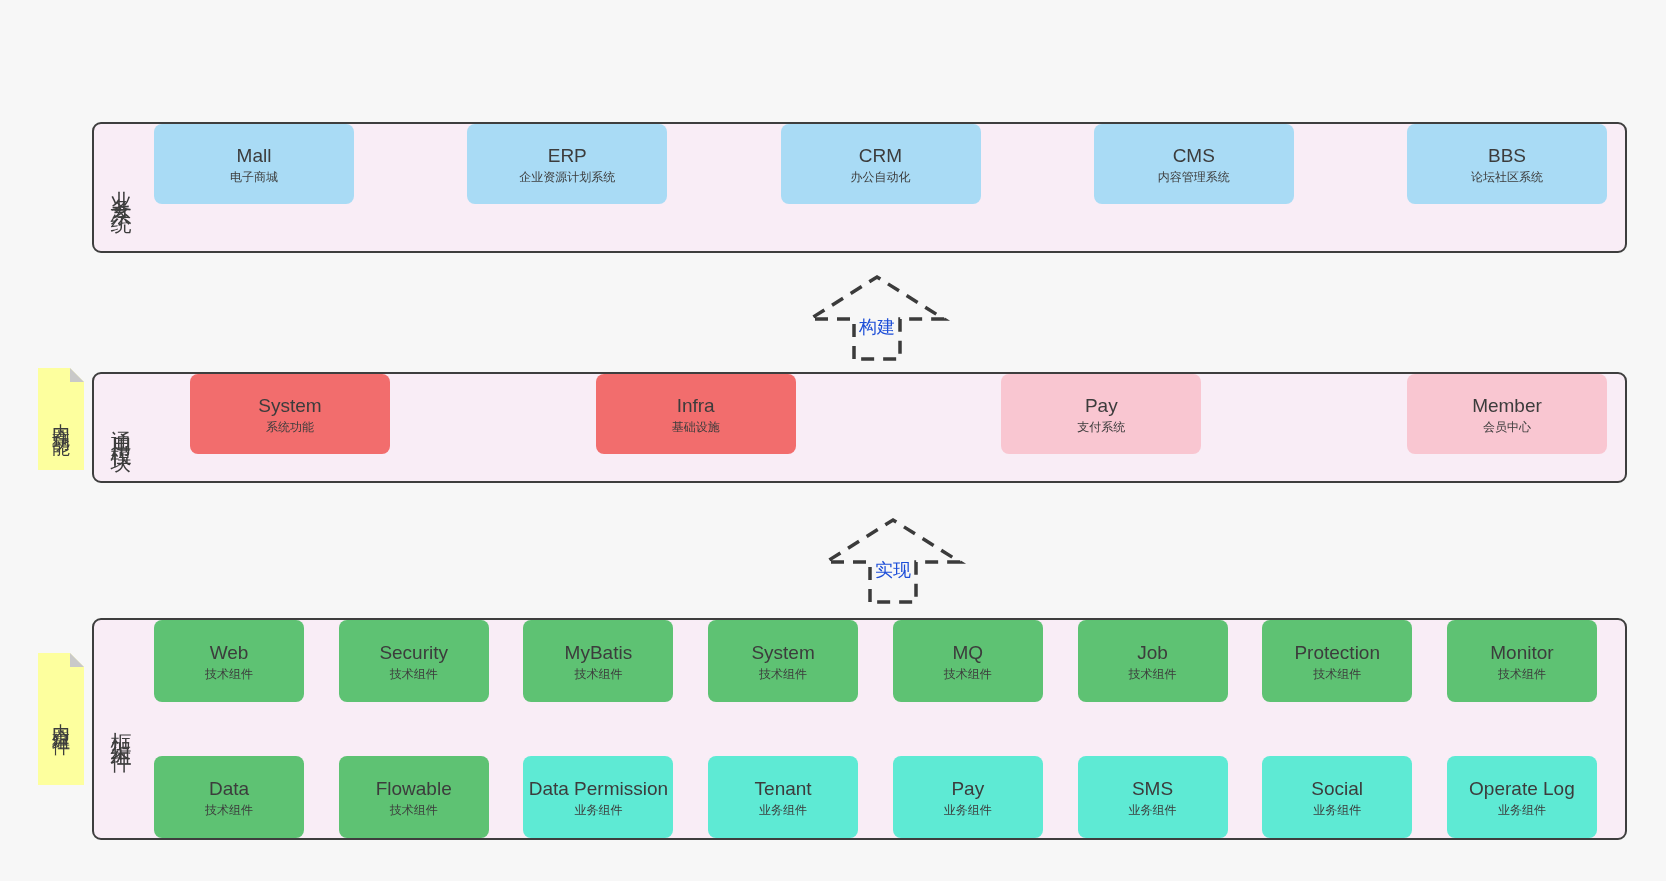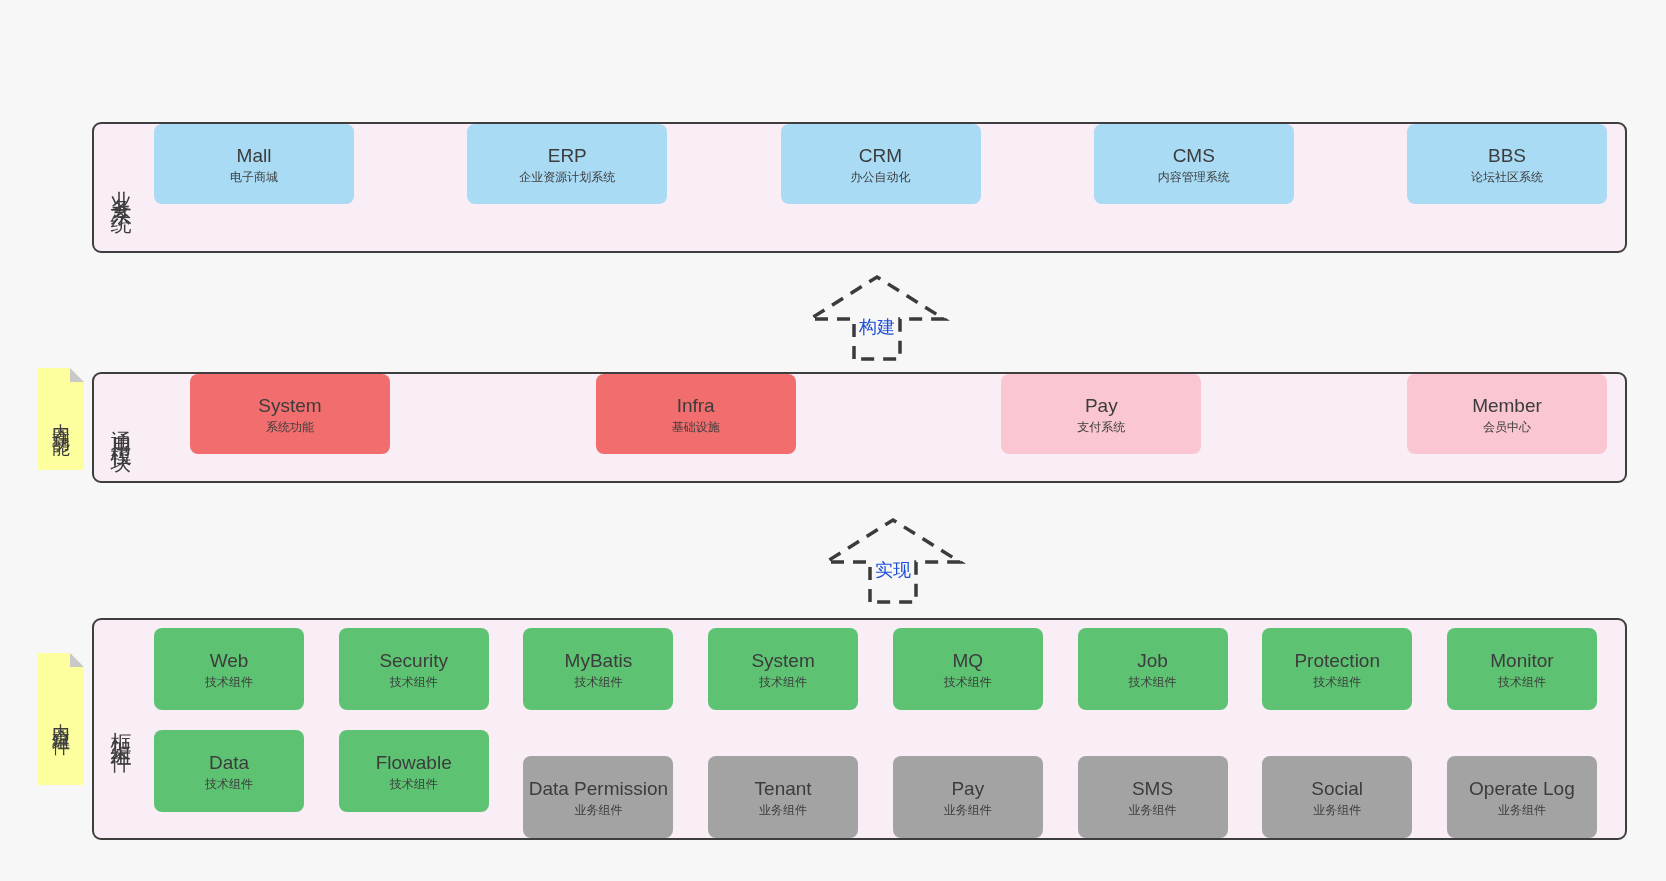--- a/index.html
+++ b/index.html
@@ -17,38 +17,38 @@
   .layer-label{
     width:54px;display:flex;align-items:center;justify-content:center;
     writing-mode:vertical-rl;text-orientation:upright;
     font-size:21px;letter-spacing:7px;color:#3c3c3c;
   }
   .boxes{
     flex:1;display:flex;align-items:flex-start;justify-content:space-between;
     padding:0 18px 0 6px;
   }
   .rows{
-    flex:1;display:flex;flex-direction:column;justify-content:flex-end;
+    flex:1;display:flex;flex-direction:column;justify-content:space-between;
     gap:20px;padding:0 28px 0 6px;
   }
   .row{display:flex;justify-content:space-between;}
   .box{
     border-radius:8px;display:flex;flex-direction:column;
     align-items:center;justify-content:center;
     text-align:center;line-height:1.35;
   }
   .box .t{font-size:19px;}
   .box .s{font-size:12px;}
   .wide{width:200px;height:80px;}
   .narrow{width:150px;height:82px;}
   .blue{background:#a9dbf5;}
   .red{background:#f26d6d;}
   .pink{background:#f9c6d1;}
   .green{background:#5ec273;}
-  .lgreen{background:#a3a3a3;margin-top:26px;}
+  .lgreen{background:#5eead4;}
   .sticky{
     position:absolute;width:46px;background:#fdff9e;
     display:flex;align-items:center;justify-content:center;
     writing-mode:vertical-rl;text-orientation:upright;
     font-size:18px;letter-spacing:5px;color:#3c3c3c;z-index:2;
   }
   .sticky::before{
     content:"";position:absolute;top:0;right:0;width:0;height:0;
     border-top:14px solid #f7f7f7;border-left:14px solid transparent;
   }

